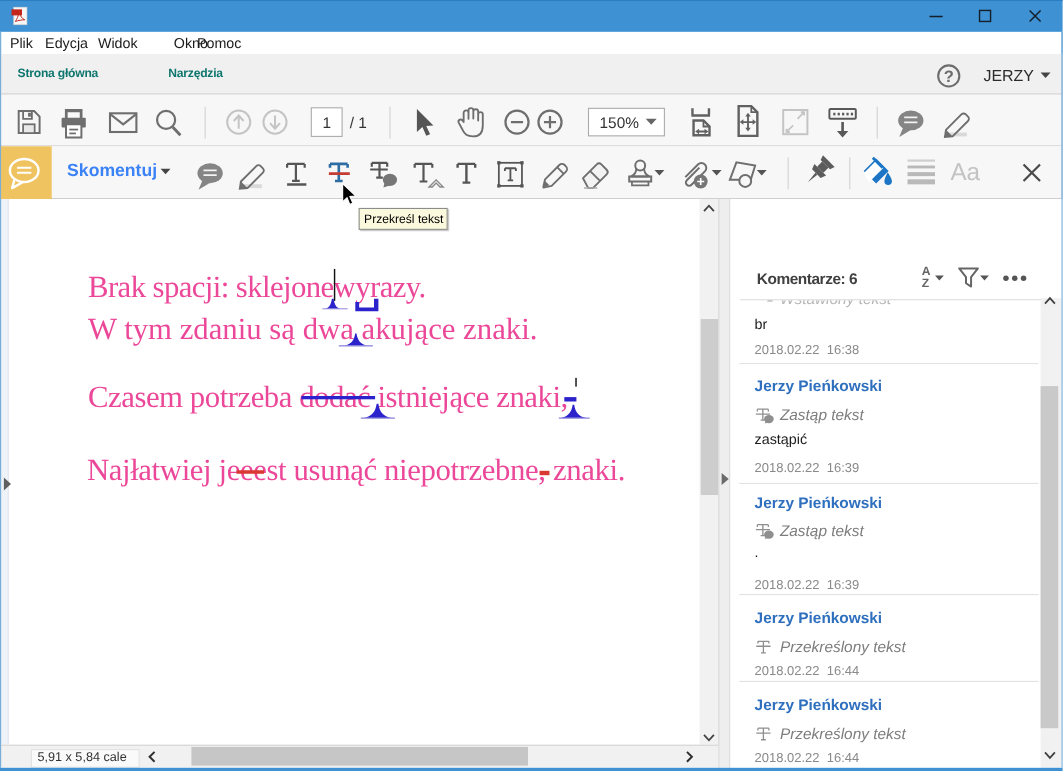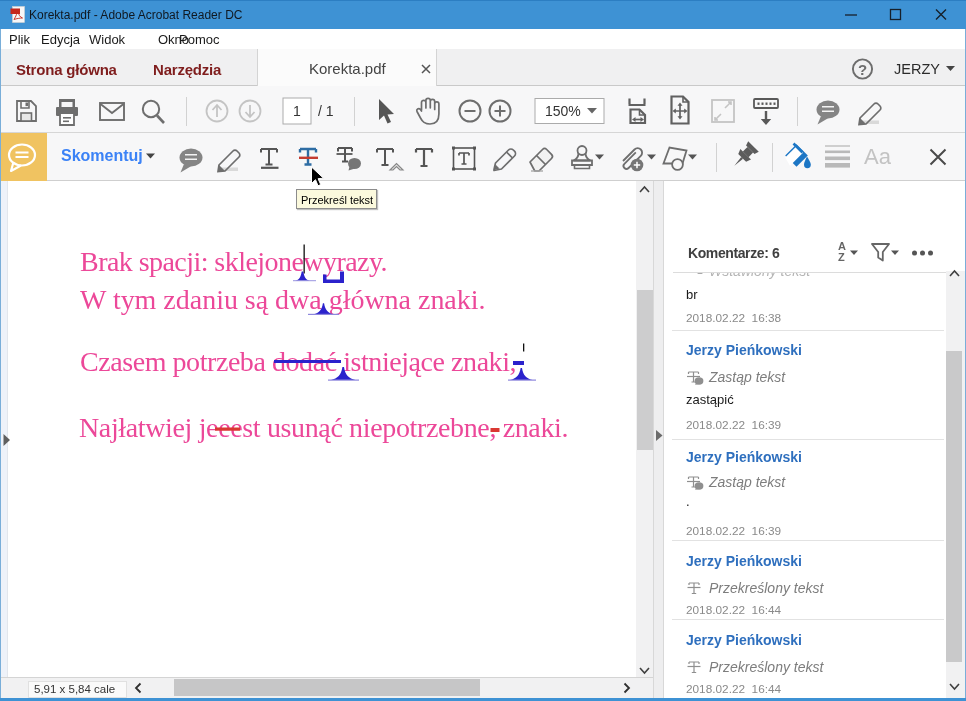--- a/index.html
+++ b/index.html
@@ -7,21 +7,21 @@
 .abs{position:absolute;}
 #win{position:absolute;left:0;top:0;width:966px;height:701px;}
 
 #titlebar{left:0;top:0;width:966px;height:29px;background:#3e92d4;border-top:1px solid #2c7ec2;box-sizing:border-box;}
 #title-text{left:29px;top:8px;font-size:12px;color:#101820;}
 
 #menubar{left:0;top:29px;width:966px;height:20px;background:#ffffff;border-left:1px solid #3e92d4;border-right:1px solid #3e92d4;box-sizing:border-box;}
 .menuitem{top:32px;font-size:13px;color:#1a1a1a;}
 
 #tabbar{left:0;top:49px;width:966px;height:37px;background:#f0f0f1;border-bottom:1px solid #c9c9c9;box-sizing:border-box;border-left:1px solid #9fc3e2;border-right:1px solid #9fc3e2;}
-.tablabel{top:61px;font-size:15px;font-weight:bold;color:#7f1d1d;letter-spacing:-0.2px;}
+.tablabel{top:61px;font-size:11px;font-weight:bold;color:#0f766e;letter-spacing:-0.2px;}
 #activetab{left:257px;top:49px;width:180px;height:37px;background:#fbfbfb;border-left:1px solid #d4d4d4;border-right:1px solid #d4d4d4;box-sizing:border-box;}
 #activetab .name{position:absolute;left:51px;top:11px;font-size:15px;color:#444;}
 
 #toolbar1{left:0;top:86px;width:966px;height:47px;background:#f7f7f8;border-bottom:1px solid #d6d6d6;box-sizing:border-box;border-left:1px solid #9fc3e2;border-right:1px solid #9fc3e2;}
 #toolbar2{left:0;top:133px;width:966px;height:48px;background:#f7f7f8;border-bottom:1px solid #cfcfcf;box-sizing:border-box;border-left:1px solid #9fc3e2;border-right:1px solid #9fc3e2;}
 #orangebox{left:0;top:133px;width:47px;height:48px;background:#f0c361;}
 #skomentuj{left:61px;top:147px;font-size:16px;font-weight:bold;color:#3b82f6;}
 
 #docarea{left:0;top:181px;width:653px;height:496px;background:#ffffff;}
 #canvasstrip{left:0;top:181px;width:8px;height:496px;background:#eef2f9;border-right:1px solid #e2e6ec;box-sizing:border-box;border-left:1px solid #9fc3e2;}
@@ -46,29 +46,28 @@
 
 #panelsb{left:946px;top:271px;width:19px;height:427px;background:#f1f1f2;}
 #panelsb-thumb{left:946px;top:351px;width:16px;height:311px;background:#c9c9ca;}
 
 #statusbar{left:0;top:677px;width:653px;height:21px;background:#f1f1f2;border-top:1px solid #d4d4d4;box-sizing:border-box;border-left:1px solid #9fc3e2;}
 #sizebox{left:28px;top:681px;width:97px;height:15px;background:#fafafa;border:1px solid #e0e0e0;}
 #sizetext{left:34px;top:683px;font-size:11.5px;color:#333;}
 #hsb-thumb{left:174px;top:679px;width:306px;height:17px;background:#c6c6c7;}
 
 #bottomborder{left:0;top:698px;width:966px;height:3px;background:#3e92d4;}
-.tooltip{left:296px;top:189px;width:81px;height:20px;background:#fbf9dd;border:1px solid #8c8c8c;box-sizing:border-box;box-shadow:1px 1px 1px rgba(0,0,0,0.25);}
+.tooltip{left:326px;top:189px;width:81px;height:20px;background:#fbf9dd;border:1px solid #8c8c8c;box-sizing:border-box;box-shadow:1px 1px 1px rgba(0,0,0,0.25);}
 .tooltip span{position:absolute;left:4px;top:4px;font-size:11px;color:#000;white-space:nowrap;}
 </style>
 </head>
 <body>
 <div id="win">
 
 <div id="titlebar" class="abs"></div>
-<div id="title-text" class="abs">Korekta.pdf - Adobe Acrobat Reader DC</div>
 <div id="pdficon" class="abs" style="left:10px;top:6px;">
 <svg width="17" height="18" viewBox="0 0 17 18">
  <rect x="2.5" y="0.5" width="12" height="16" fill="#f7f7f7" stroke="#d0d0d0" stroke-width="0.6"></rect>
  <rect x="0.5" y="2.5" width="9.5" height="5.5" fill="#c5271c"></rect>
  <path d="M4 13.5 C5.5 11 6.5 9 7 6.5 C7.3 5.2 8.3 5.3 8.4 6.5 C8.6 8.5 9.8 11 12.5 12 C10 12 6.5 12.6 4 13.5 Z" fill="none" stroke="#c5271c" stroke-width="0.9"></path>
 </svg>
 </div>
 <div id="winbtns" class="abs">
 <svg class="abs" style="left:828px;top:0;" width="138" height="29" viewBox="0 0 138 29">
  <path d="M17 15 H29" stroke="#16202a" stroke-width="1.3"></path>
@@ -78,26 +77,20 @@
 </div>
 
 <div id="menubar" class="abs"></div>
 <div class="menuitem abs" style="left:9px;">Plik</div>
 <div class="menuitem abs" style="left:41px;">Edycja</div>
 <div class="menuitem abs" style="left:89px;">Widok</div>
 <div class="menuitem abs" style="left:138px;margin-left:20px;">Okno</div>
 <div class="menuitem abs" style="left:179px;">Pomoc</div>
 
 <div id="tabbar" class="abs"></div>
-<div id="activetab" class="abs">
-      <span class="name">Korekta.pdf</span>
-<svg style="position:absolute;left:162px;top:14px;" width="12" height="12" viewBox="0 0 12 12">
-        <path d="M2 2 L10 10 M10 2 L2 10" stroke="#555" stroke-width="1.5"></path>
-      </svg>
-</div>
 <div class="tablabel abs" style="left:16px;">Strona główna</div>
 <div class="tablabel abs" style="left:153px;">Narzędzia</div>
 <div id="tabright" class="abs">
 <svg class="abs" style="left:840px;top:49px;" width="126" height="37" viewBox="0 0 126 37">
  <circle cx="22.5" cy="20" r="9.6" fill="none" stroke="#6d6d6d" stroke-width="1.9"></circle>
  <text x="22.5" y="25.5" font-size="15" font-weight="bold" fill="#6d6d6d" text-anchor="middle" font-family="Liberation Sans">?</text>
  <text x="54" y="25" font-size="14.5" fill="#2b2b2b" font-family="Liberation Sans">JERZY</text>
  <path d="M106 17 L110.5 22 L115 17 Z" fill="#444"></path>
 </svg>
 </div>
@@ -350,21 +343,21 @@
 <g stroke="#4a4a4a" stroke-width="2" fill="none">
  <path d="M930.5 16.5 L945.5 31.5 M945.5 16.5 L930.5 31.5"></path>
 </g>
 </svg>
 </div>
 
 <div id="docarea" class="abs"></div>
 <div id="canvasstrip" class="abs"></div>
 <div id="doctext" class="abs">
   <div class="serifline abs" style="left:80px;top:247.5px;letter-spacing:-0.55px;">Brak spacji: sklejonewyrazy.</div>
-  <div class="serifline abs" style="left:80px;top:285.6px;letter-spacing:-0.02px;">W tym zdaniu są dwa główna znaki.</div>
+  <div class="serifline abs" style="left:80px;top:285.6px;letter-spacing:-0.02px;">W tym zdaniu są dwa akujące znaki.</div>
   <div class="serifline abs" style="left:80px;top:347.5px;letter-spacing:-0.44px;">Czasem potrzeba dodać istniejące znaki,</div>
   <div class="serifline abs" style="left:79px;top:413.5px;letter-spacing:-0.36px;">Najłatwiej jeeest usunąć niepotrzebne, znaki.</div>
 </div>
 <div id="docmarks" class="abs">
 <svg class="abs" style="left:0;top:181px;" width="660" height="496" viewBox="0 181 660 496">
 
   <rect x="303.5" y="244.5" width="1.3" height="29" fill="#101010"></rect>
 
   <path d="M 295.5,280.8 C 299,279.8 300.8,277.5 301.7,271.5 L 303.3,271.5 C 304.2,277.5 306,279.8 309.5,280.8 Z" fill="#2b22cc"></path>
   <rect x="293" y="280.2" width="23" height="1" fill="#9a94e0"></rect>

